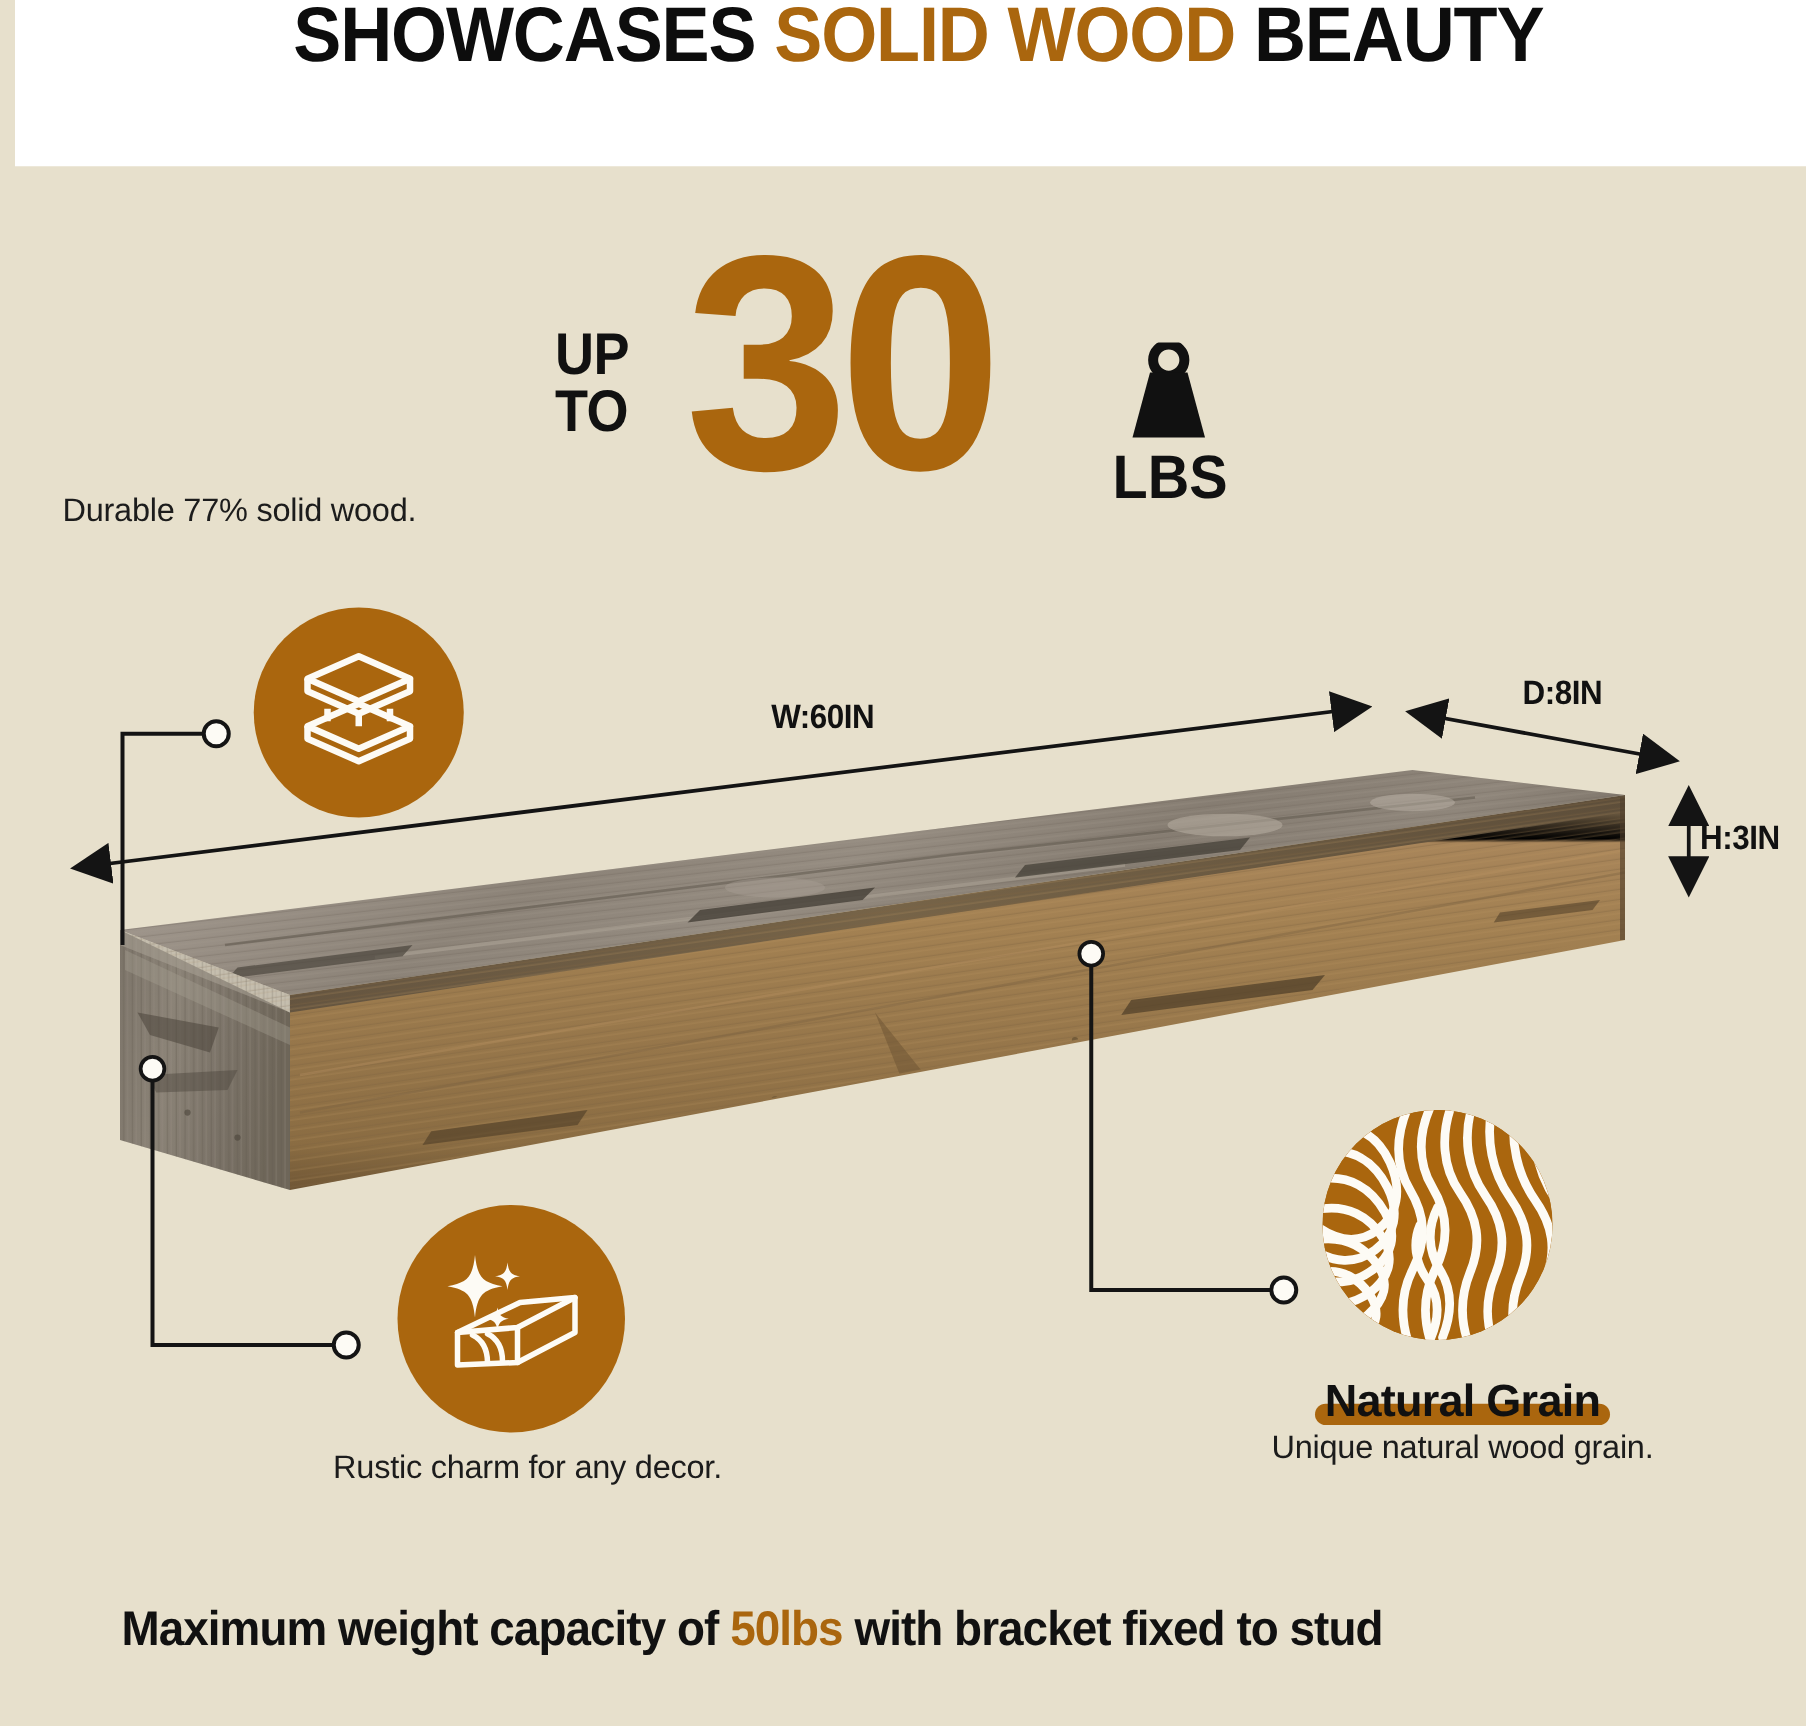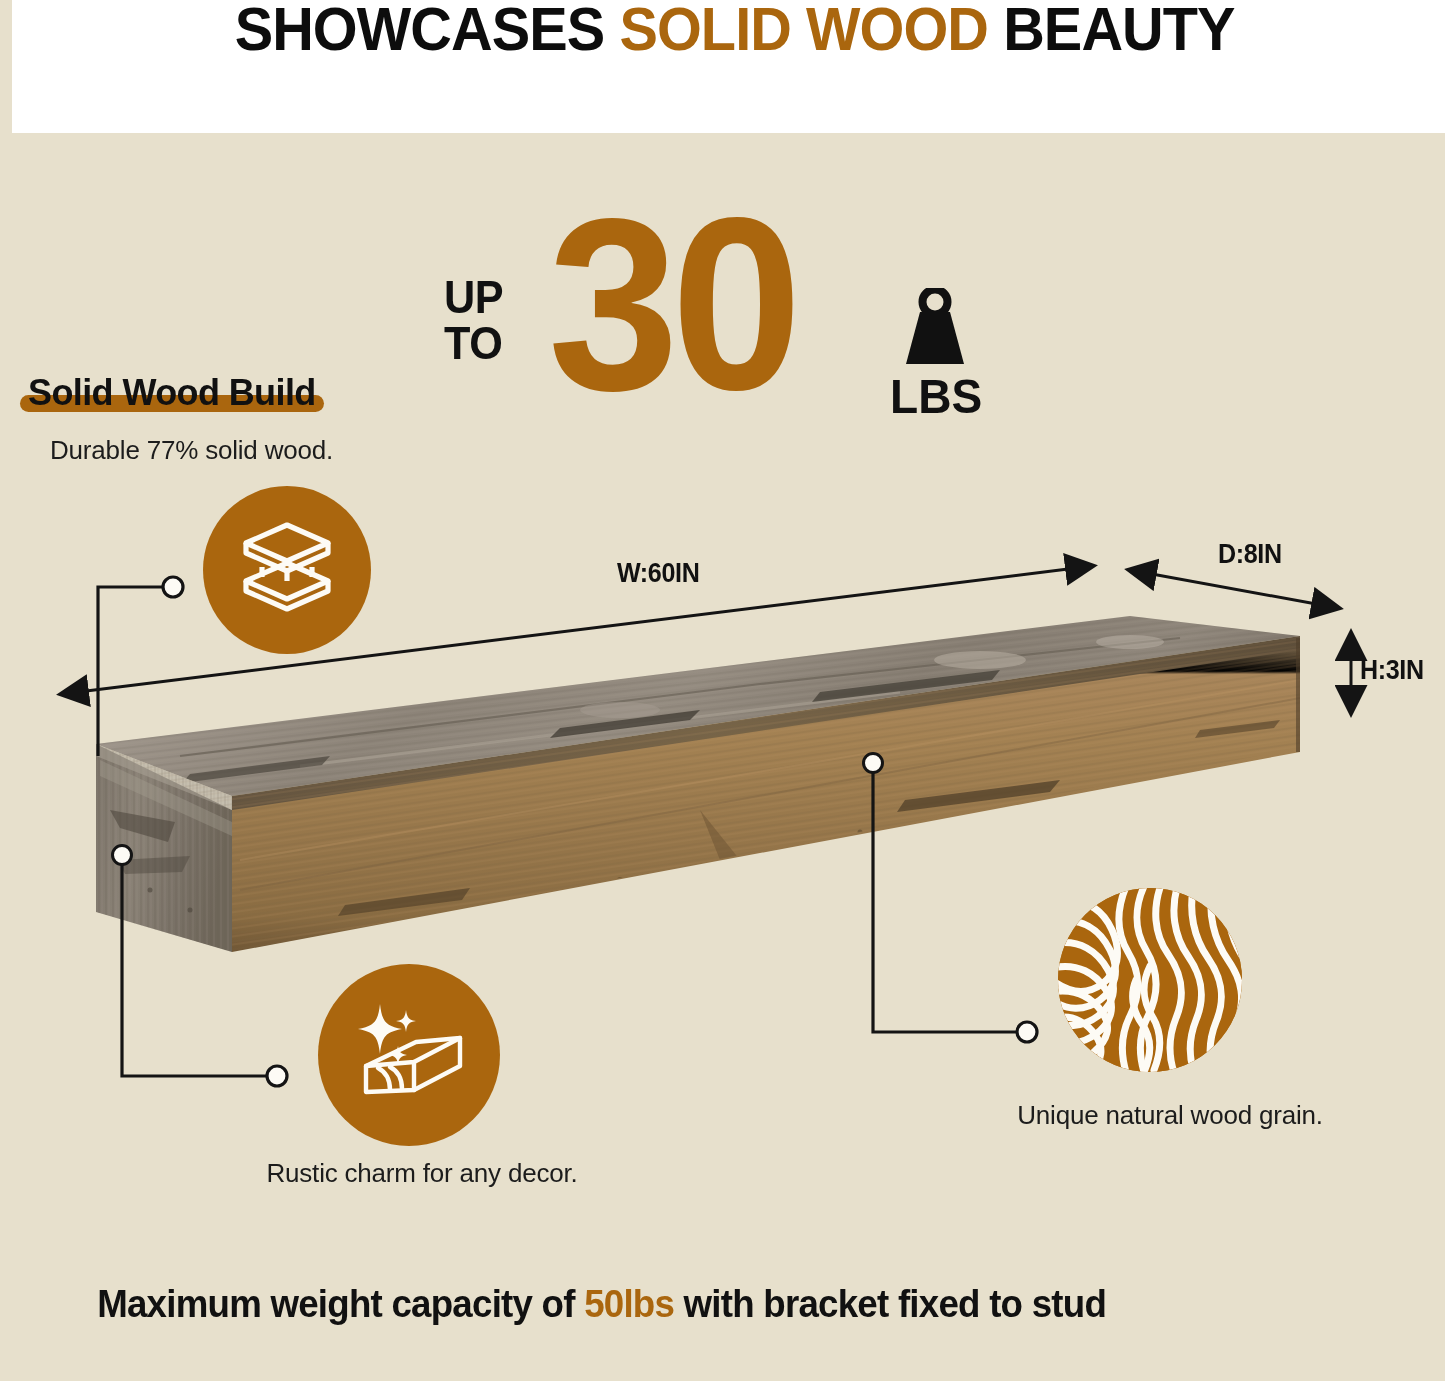--- a/index.html
+++ b/index.html
@@ -24,21 +24,21 @@
     line-height:1.05;
     white-space:nowrap;
     transform:scaleX(.93);
     transform-origin:center top;
     color:#0d0d0d;
   }
   #header-title .accent{color:#aa660e;}
 
   
   #capacity-block{
-    position:absolute;left:430px;top:196px;width:600px;height:220px;
+    position:absolute;left:430px;top:182px;width:600px;height:220px;
   }
   #capacity-upto{
     position:absolute;left:14px;top:78px;
     font-size:47px;font-weight:800;line-height:.97;
     color:#111;letter-spacing:-.5px;
     transform:scaleX(.92);transform-origin:left top;
   }
   #capacity-upto span{display:block;}
   #capacity-number{
     position:absolute;left:118px;top:-14px;
@@ -291,32 +291,32 @@
       <path d="M136 -4 C130 24 136 50 150 70 C164 90 168 110 158 134 C150 154 150 172 158 190"></path>
       <path d="M154 0 C150 26 156 52 170 72 C184 92 188 112 178 136"></path>
       <path d="M170 6 C168 30 174 54 188 74"></path>
       <path d="M92 78 C84 94 84 112 94 128 C104 144 104 162 96 182"></path>
       <path d="M78 92 C72 106 74 122 84 136 C94 150 94 166 86 184"></path>
     </g>
   </svg>
 </div>
 
 <div id="feat-solid">
+  <div class="feature-sub">Durable 77% solid wood.</div>
+</div>
+
+<div id="feat-vintage">
+  <div class="feature-sub">Rustic charm for any decor.</div>
+</div>
+
+<div id="feat-grain">
   <div class="feature-title-wrap">
     <div class="feature-title-bar"></div>
-    <div class="feature-title">Solid Wood Build</div>
+    <div class="feature-title">Natural Grain</div>
   </div>
-  <div class="feature-sub">Durable 77% solid wood.</div>
-</div>
-
-<div id="feat-vintage">
-  <div class="feature-sub">Rustic charm for any decor.</div>
-</div>
-
-<div id="feat-grain">
   <div class="feature-sub">Unique natural wood grain.</div>
 </div>
 
 <svg id="overlay" viewBox="0 0 1445 1381">
   <defs>
     <marker id="arrowEnd" markerWidth="11" markerHeight="11" refX="9" refY="5.5" orient="auto">
       <path d="M0,0 L11,5.5 L0,11 Z" fill="#141414"></path>
     </marker>
     <marker id="arrowStart" markerWidth="11" markerHeight="11" refX="2" refY="5.5" orient="auto">
       <path d="M11,0 L0,5.5 L11,11 Z" fill="#141414"></path>

